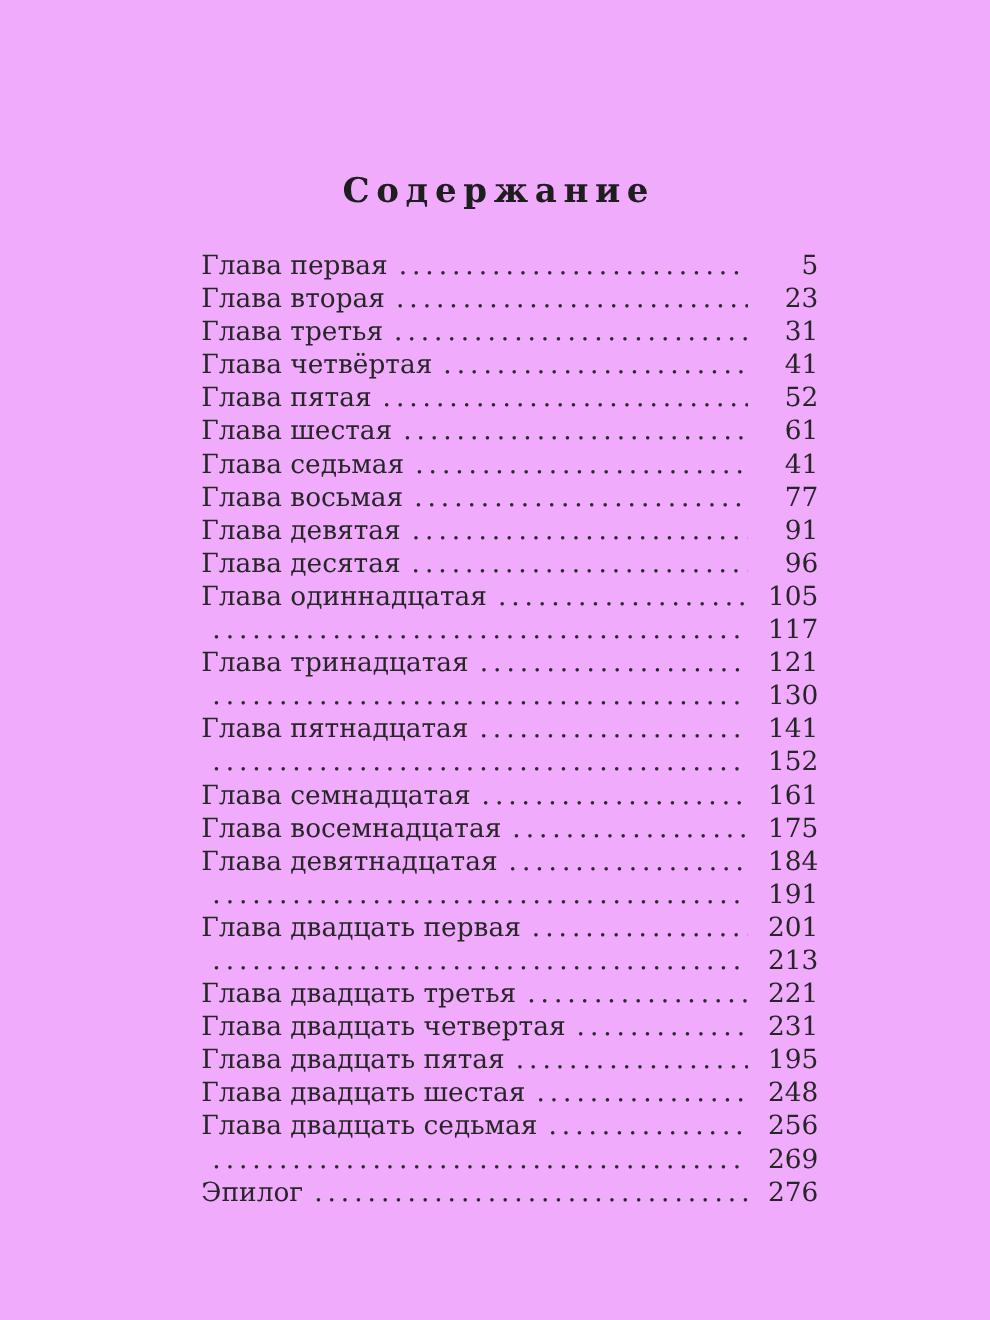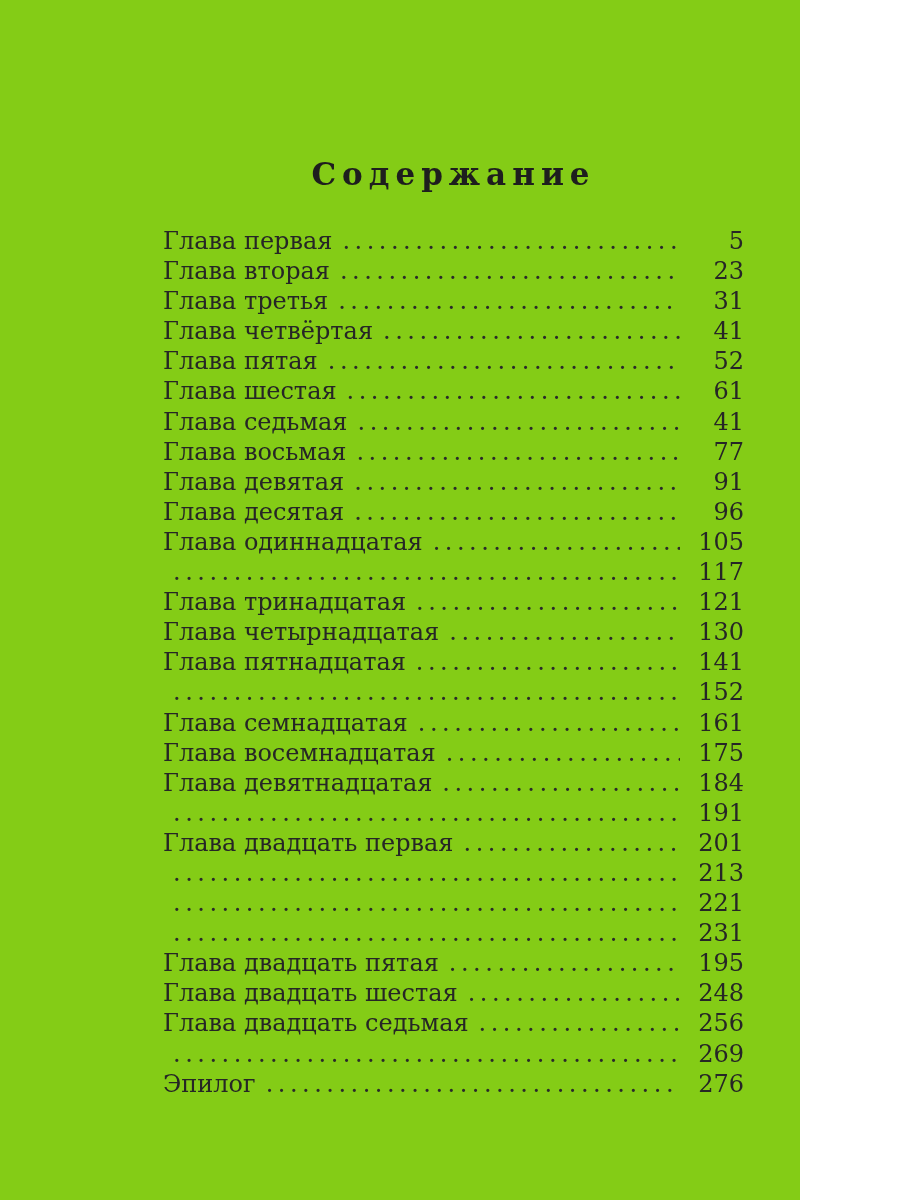--- a/index.html
+++ b/index.html
@@ -9,23 +9,23 @@
   body {
     width: 900px;
     height: 1200px;
     background: #ffffff;
     font-family: "DejaVu Serif", "Liberation Serif", serif;
     color: #262626;
     overflow: hidden;
   }
   .page {
     position: relative;
-    width: 800px;
+    width: 900px;
     height: 1200px;
-    background: #84cc16;
+    background: #f0abfc;
   }
   .toc-title {
     position: absolute;
     top: 156px;
     left: 163px;
     width: 581px;
     text-align: center;
     font-size: 31px;
     font-weight: 700;
     letter-spacing: 6px;
@@ -38,20 +38,21 @@
     left: 163px;
     width: 581px;
   }
   .row {
     display: flex;
     align-items: flex-start;
     height: 30.1px;
     font-size: 24px;
     line-height: 30.1px;
     white-space: nowrap;
+    margin-left: 20px;
   }
   .label {
     flex: 0 0 auto;
     color: #262626;
   }
   .leader {
     flex: 1 1 auto;
     overflow: hidden;
     white-space: nowrap;
     margin: 0 6px 0 10px;
@@ -130,21 +131,20 @@
       <div class="row">
         <span class="leader">................................................................................</span>
         <span class="num">117</span>
       </div>
       <div class="row">
         <span class="label">Глава тринадцатая</span>
         <span class="leader">................................................................................</span>
         <span class="num">121</span>
       </div>
       <div class="row">
-        <span class="label">Глава четырнадцатая</span>
         <span class="leader">................................................................................</span>
         <span class="num">130</span>
       </div>
       <div class="row">
         <span class="label">Глава пятнадцатая</span>
         <span class="leader">................................................................................</span>
         <span class="num">141</span>
       </div>
       <div class="row">
         <span class="leader">................................................................................</span>
@@ -172,24 +172,26 @@
       <div class="row">
         <span class="label">Глава двадцать первая</span>
         <span class="leader">................................................................................</span>
         <span class="num">201</span>
       </div>
       <div class="row">
         <span class="leader">................................................................................</span>
         <span class="num">213</span>
       </div>
       <div class="row">
+        <span class="label">Глава двадцать третья</span>
         <span class="leader">................................................................................</span>
         <span class="num">221</span>
       </div>
       <div class="row">
+        <span class="label">Глава двадцать четвертая</span>
         <span class="leader">................................................................................</span>
         <span class="num">231</span>
       </div>
       <div class="row">
         <span class="label">Глава двадцать пятая</span>
         <span class="leader">................................................................................</span>
         <span class="num">195</span>
       </div>
       <div class="row">
         <span class="label">Глава двадцать шестая</span>

